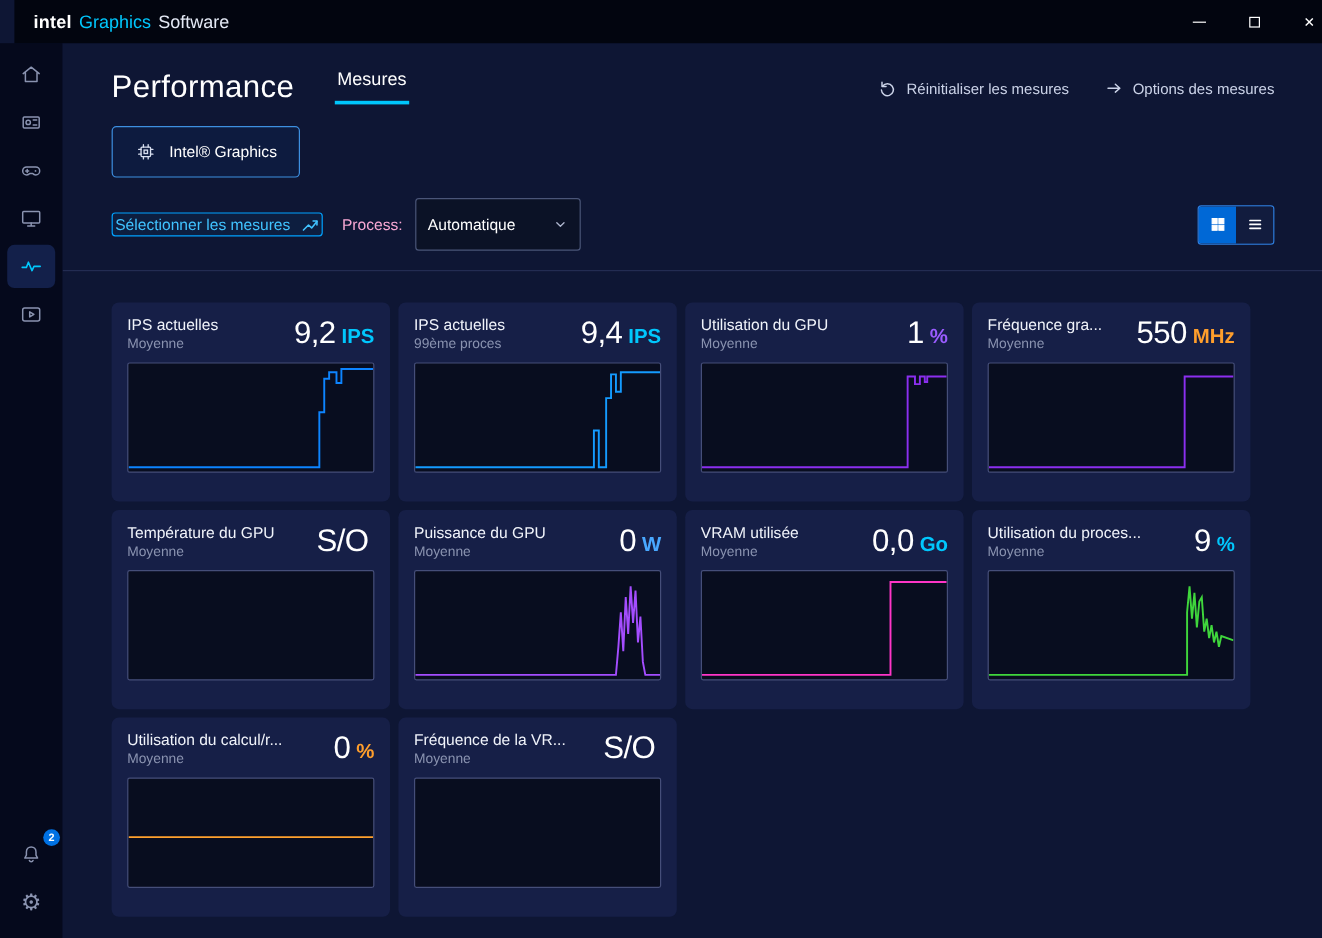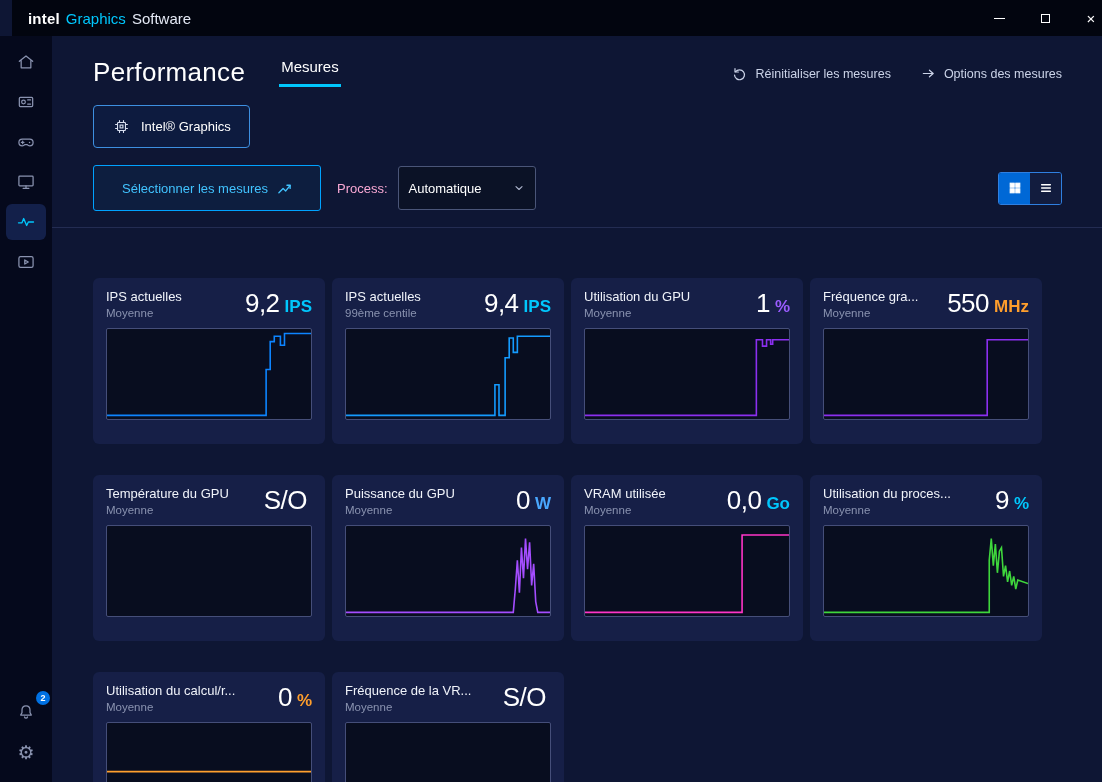--- a/index.html
+++ b/index.html
@@ -65,21 +65,21 @@
   .gpu-btn {
     margin-top:18px; display:inline-flex; align-items:center; gap:10px;
     padding:11px 18px; background:rgba(0,104,213,0.07);
     border:1px solid #3D8FE0; border-radius:4px; color:#fff; font-size:13px;
     cursor:pointer; font-family:Liberation Sans, sans-serif;
   }
   .gpu-btn svg { stroke:#D8DFF0; }
 
   .controls-row { display:flex; align-items:center; margin-top:17px; }
   .select-measures {
-    height:46px; display:flex; align-items:center; gap:9px; padding:0 28px;
+    height:20px; display:flex; align-items:center; gap:9px; padding:0 2px;
     background:rgba(0,162,255,0.06); border:1px solid #00A2FF; border-radius:3px;
     color:#41C3FF; font-size:13px; cursor:pointer; font-family:inherit;
   }
   .select-measures svg { stroke:#41C3FF; }
   .process-label { margin-left:16px; color:#f9a8d4; font-size:13px; }
   .process-select {
     margin-left:10px; width:138px; height:44px; background:#0B1226;
     border:1px solid #4A5578; border-radius:3px; display:flex; align-items:center;
     justify-content:space-between; padding:0 10px; color:#FFFFFF; font-size:13px; cursor:pointer;
   }
@@ -94,21 +94,20 @@
   .divider { margin-top:16px; height:1px; width:100%; background:#232C52; }
 
   
   .cards-grid {
     margin:26px 0 0 41px;
     display:grid; grid-template-columns:repeat(4, 232px); gap:7px;
   }
   .card {
     width:232px; height:166px; background:#161F47; border-radius:6px;
     padding:11px 13px 13px 13px;
-    margin-top:24px;
   }
   .card-head { display:flex; justify-content:space-between; align-items:flex-start; }
   .metric-title { font-size:13px; color:#F0F3FA; white-space:nowrap; overflow:hidden; max-width:150px; }
   .metric-subtitle { font-size:11.5px; color:#8A93B0; margin-top:3px; }
   .card-value { display:flex; align-items:baseline; gap:5px; padding-top:1px; }
   .metric-value { font-size:26px; color:#FFFFFF; font-weight:400; letter-spacing:-0.5px; line-height:1; }
   .metric-unit { font-size:17px; font-weight:700; }
   .chart {
     margin-top:9px; height:92px; background:#080D1F;
     border:1px solid #454E79; border-radius:2px; overflow:hidden;
@@ -299,21 +298,21 @@
     <div class="chart">
       <svg viewBox="0 0 100 100" preserveAspectRatio="none">
             <polyline points="0,96 78,96 78,45 80,45 80,14 82,14 82,8 85,8 85,18 87,18 87,5 100,5" fill="none" stroke="#0D84FF" stroke-width="1.6" vector-effect="non-scaling-stroke"></polyline>
           </svg>
     </div>
   </div>
       <div class="card">
     <div class="card-head">
       <div class="card-titles">
         <div class="metric-title">IPS actuelles</div>
-        <div class="metric-subtitle">99ème centile</div>
+        <div class="metric-subtitle">99ème proces</div>
       </div>
       <div class="card-value">
         <span class="metric-value">9,4</span>
         <span class="metric-unit" style="color: rgb(0, 199, 253);">IPS</span>
       </div>
     </div>
     <div class="chart">
       <svg viewBox="0 0 100 100" preserveAspectRatio="none">
             <polyline points="0,96 73,96 73,62 75,62 75,96 78,96 78,32 80,32 80,10 82,10 82,26 84,26 84,8 100,8" fill="none" stroke="#149BFF" stroke-width="1.6" vector-effect="non-scaling-stroke"></polyline>
           </svg>

